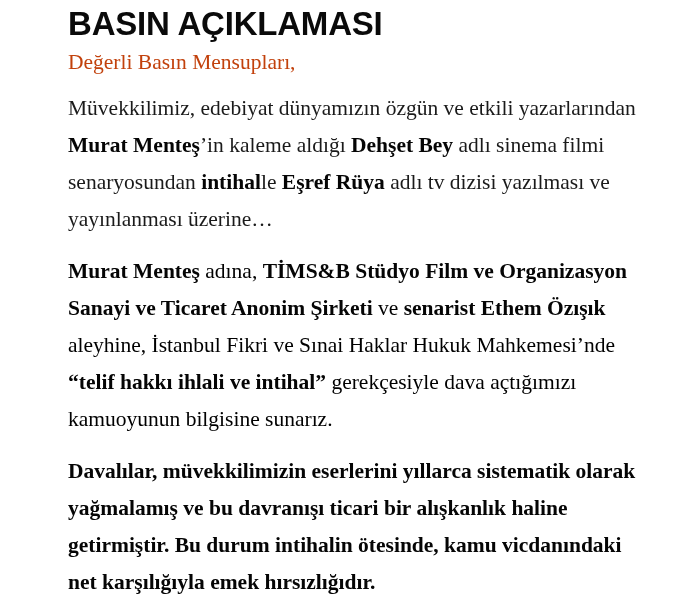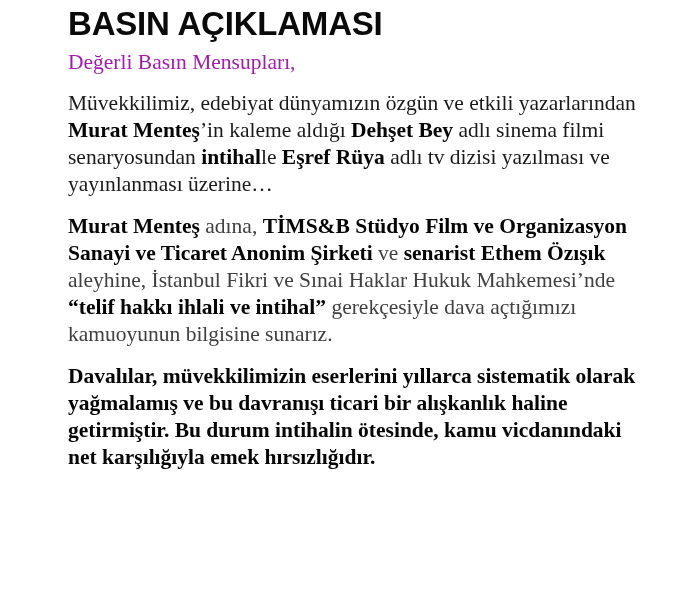--- a/index.html
+++ b/index.html
@@ -32,45 +32,45 @@
     letter-spacing: -0.2px;
     color: #0a0a0a;
     margin: 0;
     padding-top: 6px;
     white-space: nowrap;
   }
   .salutation {
     font-size: 21.5px;
     line-height: 28px;
     margin: 6px 0 0 0;
-    color: #a21caf;
+    color: #c2410c;
   }
   .para {
     font-size: 21.5px;
-    line-height: 27px;
+    line-height: 37px;
     margin: 14px 0 0 0;
     color: #1a1a1a;
     text-align: left;
     max-width: 585px;
   }
   .para.tight-top {
     margin-top: 15px;
   }
   .para b,
   .para strong {
     font-weight: 700;
     color: #050505;
   }
   .para.bold-block {
     font-weight: 700;
     color: #050505;
   }
   .para.bold-block .reg {
     font-weight: 400;
-    color: #404040;
+    color: #000000;
   }
 </style>
 </head>
 <body>
 
 <div class="page">
 
   <h1 class="doc-title">BASIN AÇIKLAMASI</h1>
 
   <p class="salutation">Değerli Basın Mensupları,</p>

